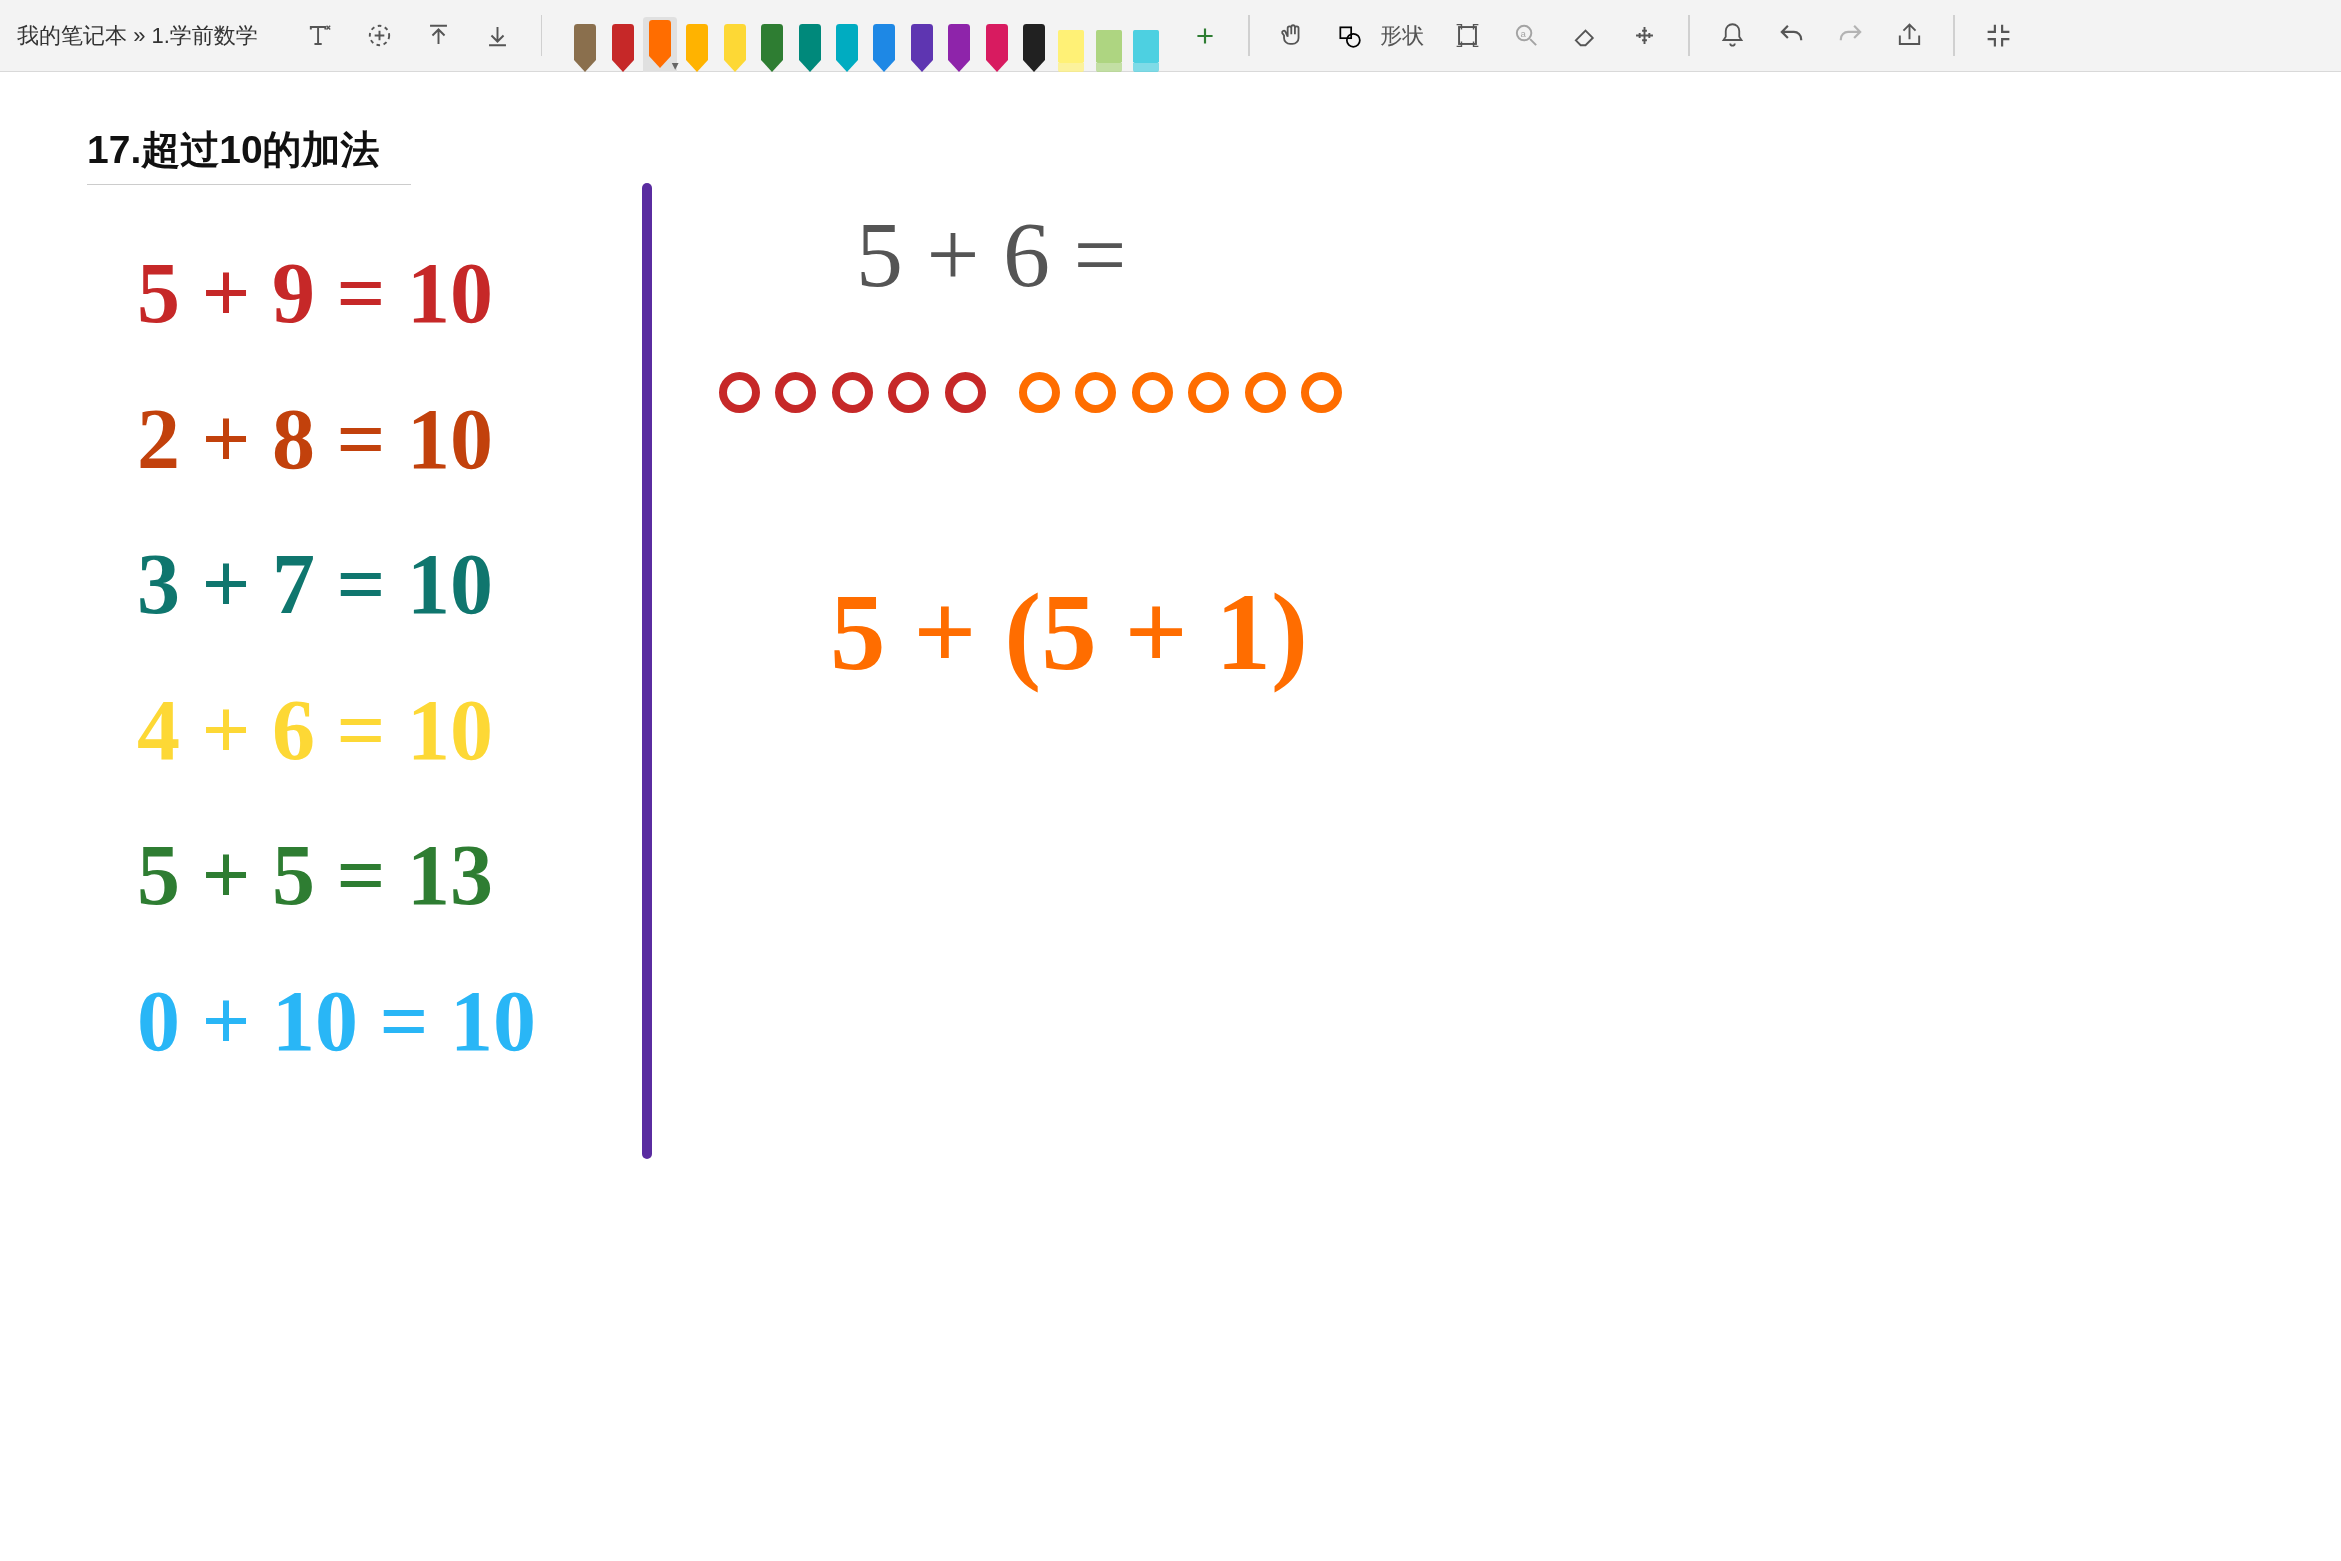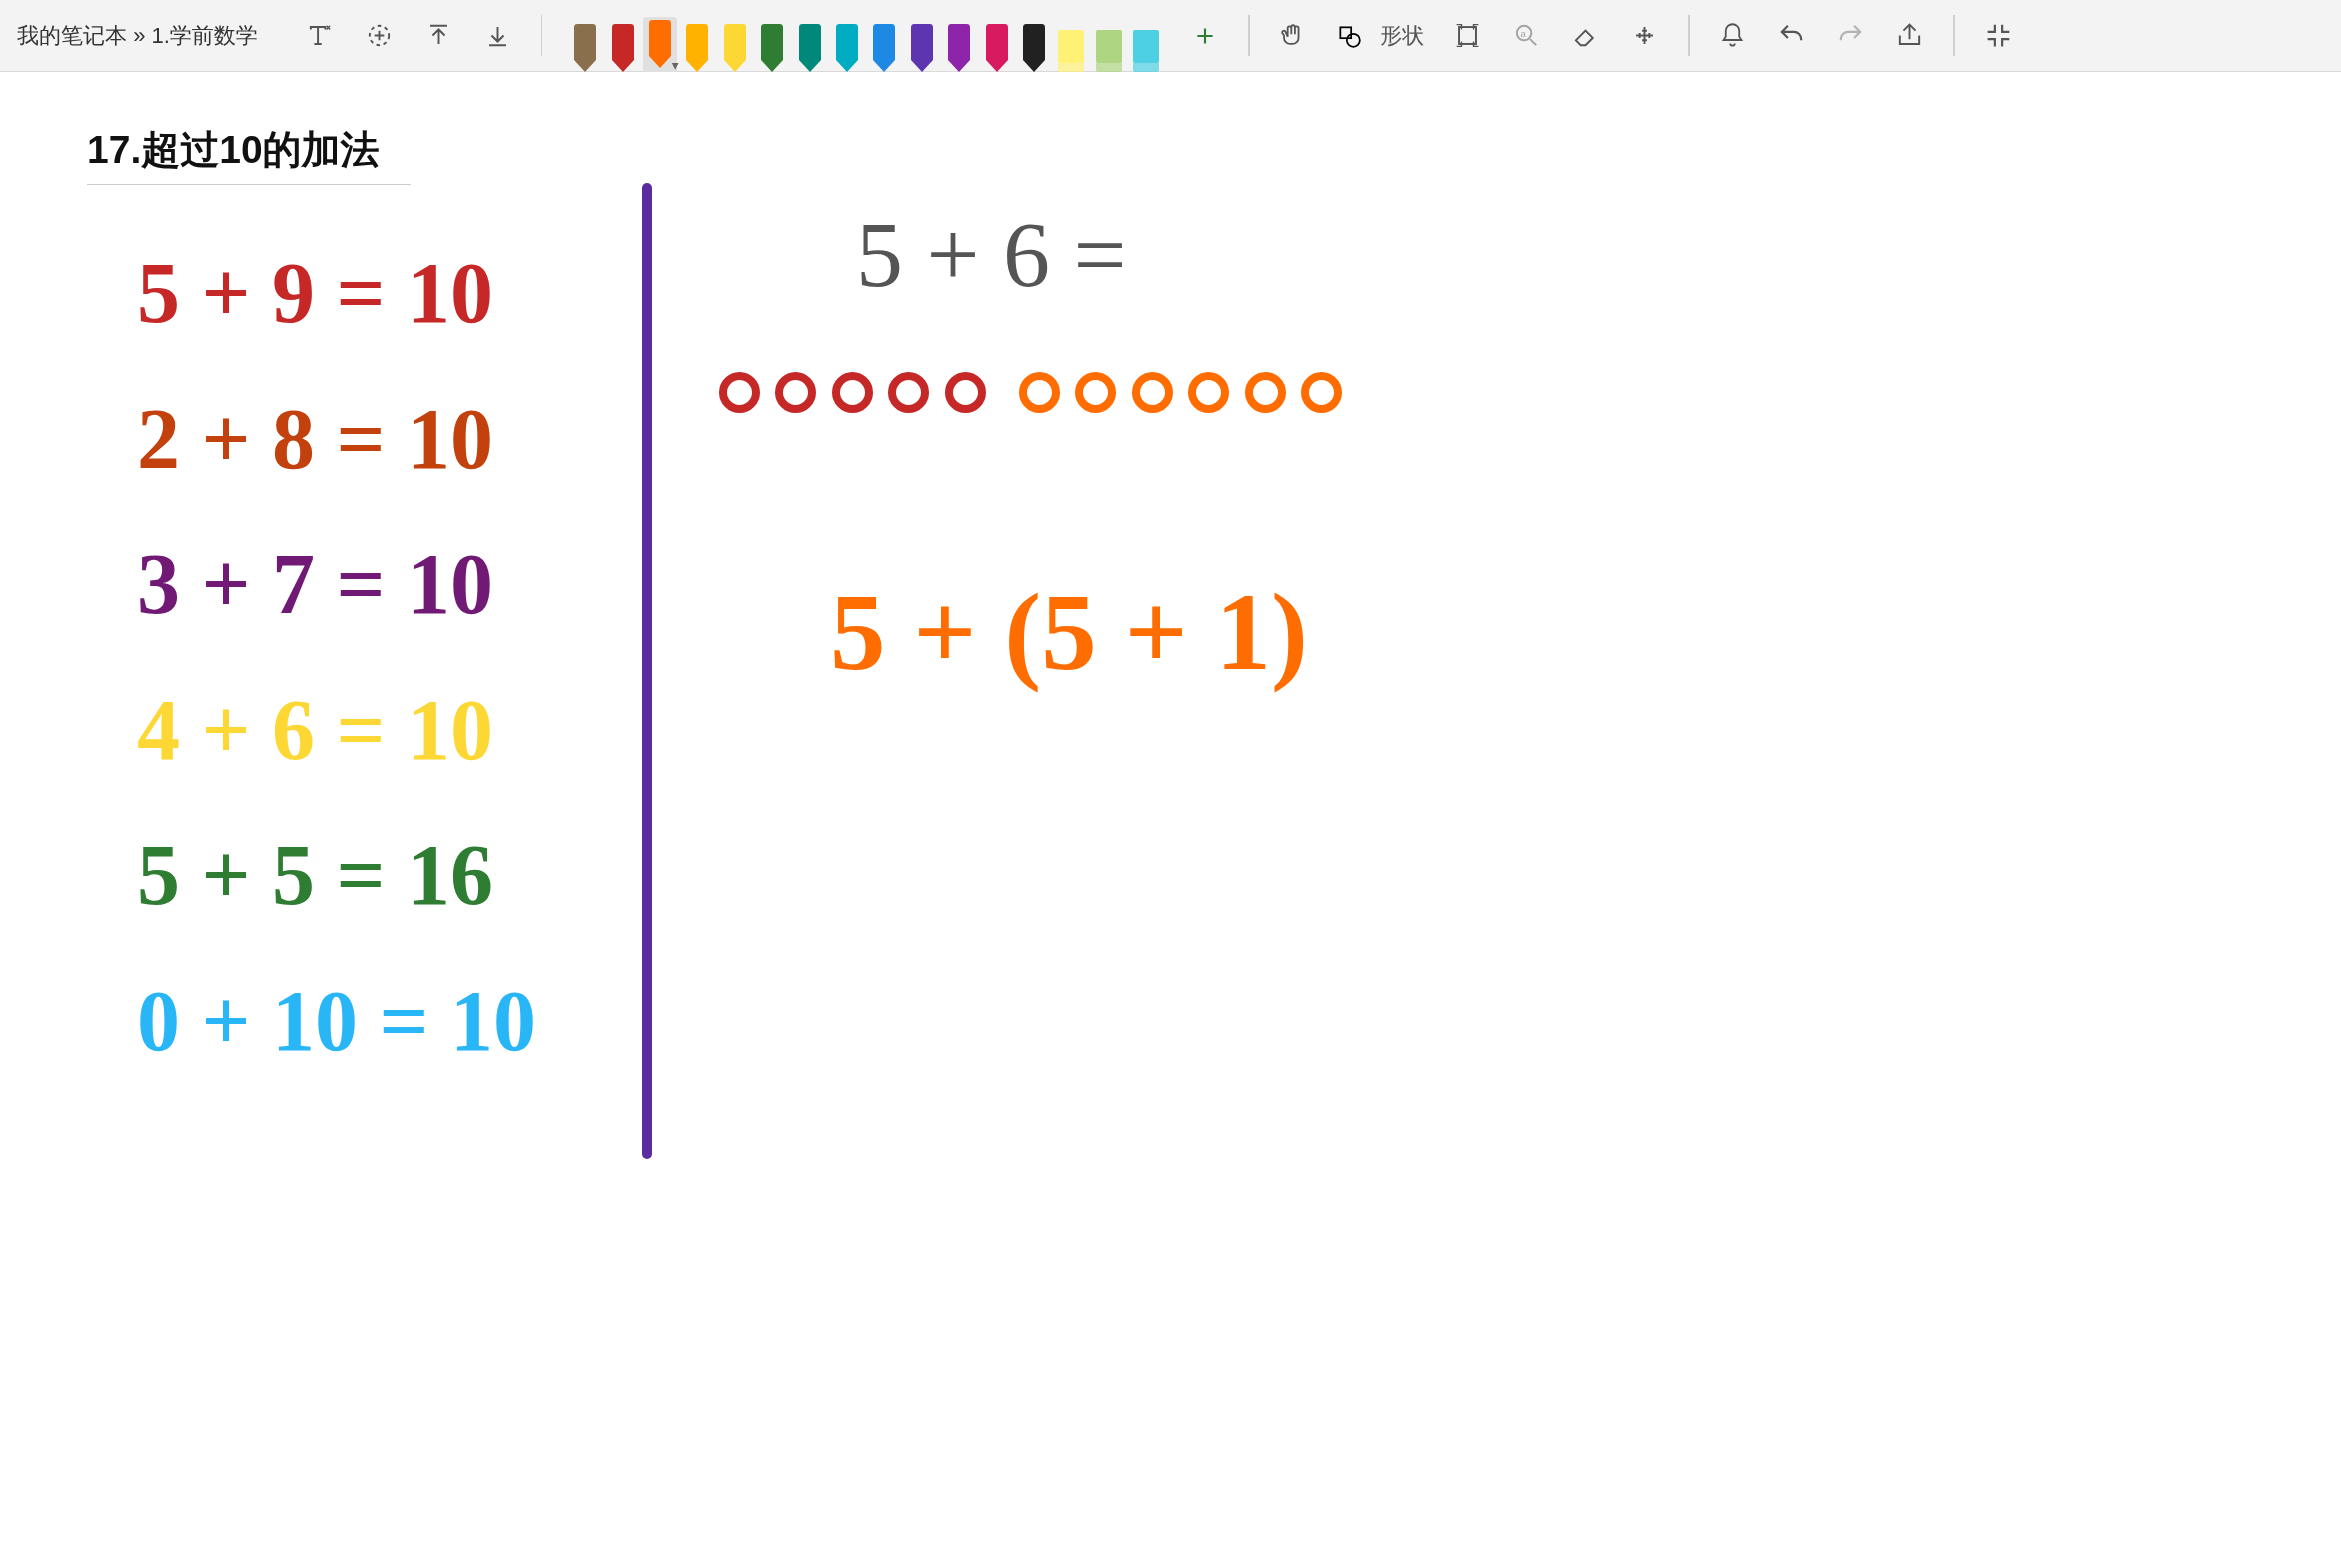--- a/index.html
+++ b/index.html
@@ -342,23 +342,23 @@
   </div>
 </div>
 
 <div class="canvas">
 
   <div class="page-title">17.超过10的加法</div>
 
   <div id="eq-left">
       <div class="hw" style="left: 137px; top: 171px; font-size: 86px; color: rgb(198, 40, 40);">5 + 9 = 10</div>
       <div class="hw" style="left: 137px; top: 317px; font-size: 86px; color: #c2410c;">2 + 8 = 10</div>
-      <div class="hw" style="left: 137px; top: 462px; font-size: 86px; color: #701a75;">3 + 7 = 10</div>
+      <div class="hw" style="left: 137px; top: 462px; font-size: 86px; color: #0f766e;">3 + 7 = 10</div>
       <div class="hw" style="left: 137px; top: 608px; font-size: 86px; color: rgb(253, 216, 53);">4 + 6 = 10</div>
-      <div class="hw" style="left: 137px; top: 753px; font-size: 86px; color: rgb(46, 125, 50);">5 + 5 = 16</div>
+      <div class="hw" style="left: 137px; top: 753px; font-size: 86px; color: rgb(46, 125, 50);">5 + 5 = 13</div>
       <div class="hw" style="left: 137px; top: 899px; font-size: 86px; color: rgb(41, 182, 246);">0 + 10 = 10</div>
     </div>
 
   <div class="divider-line"></div>
 
   <div class="hw" style="left:856px; top:128px; font-size:94px; color:#555; font-weight:500;">5 + 6 =</div>
 
   <div class="circles-row" id="circles-a" style="left:719px; top:300px;">
       <div class="circle" style="border-color: rgb(198, 40, 40);"></div>
       <div class="circle" style="border-color: rgb(198, 40, 40);"></div>

